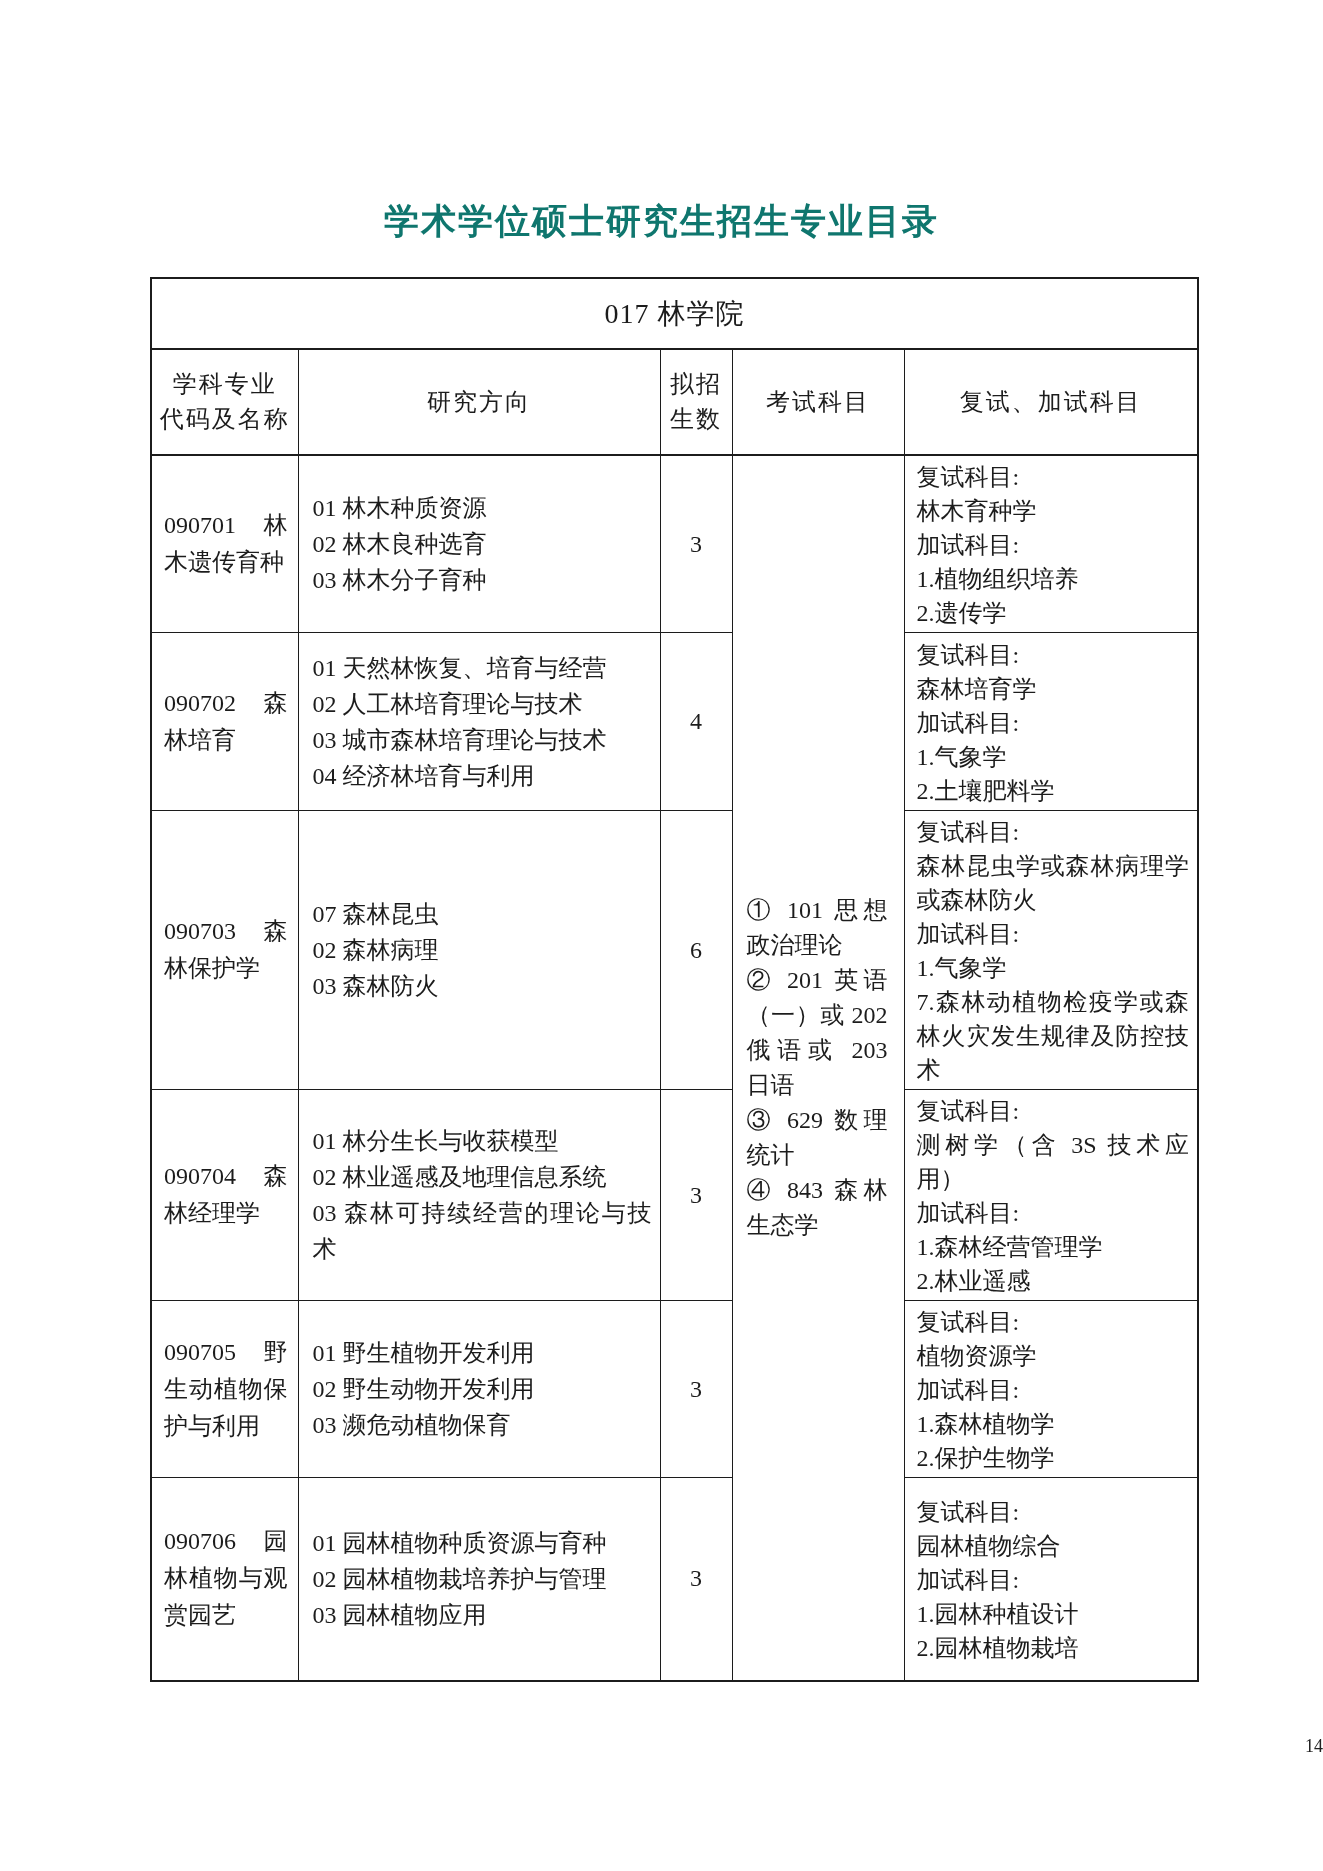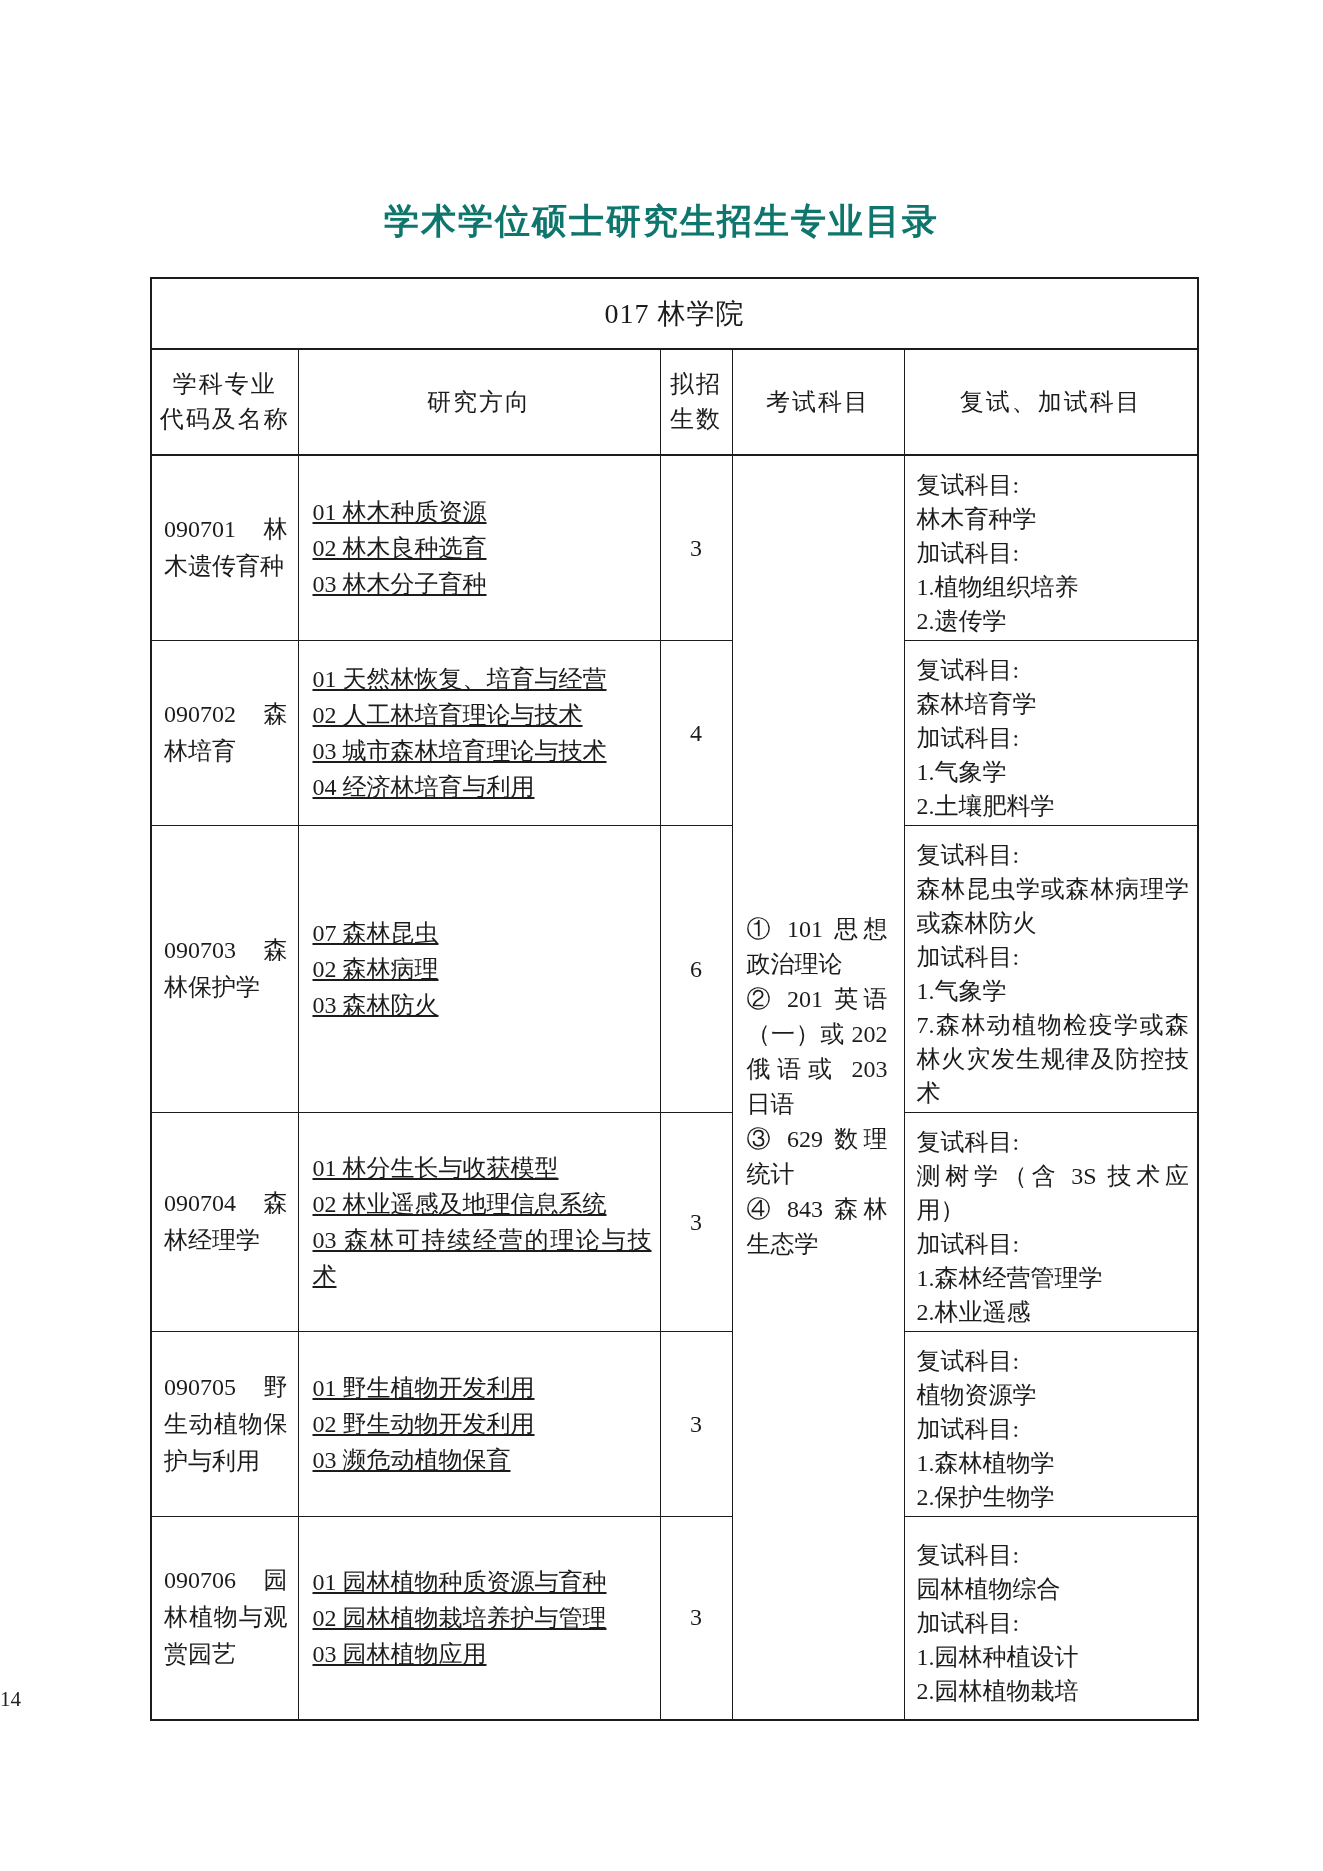--- a/index.html
+++ b/index.html
@@ -55,45 +55,44 @@
     border-bottom: 2px solid #1c1c1c;
   }
   td.code-cell {
     padding: 0 10px 0 12px;
     text-align: justify;
     line-height: 37px;
   }
   td.dir-cell {
     padding: 0 8px 0 14px;
     line-height: 36px;
-    text-decoration: underline;
   }
   td.dir-cell .line { text-align: justify; }
   td.num-cell {
     text-align: center;
   }
   td.exam-cell {
     vertical-align: middle;
     padding: 0 16px 0 14px;
     line-height: 35px;
   }
   td.exam-cell .line { text-align: justify; }
   td.retest-cell {
-    padding: 12px 8px 2px 12px;
+    padding: 4px 8px 2px 12px;
     line-height: 34px;
     font-size: 25px;
   }
   td.retest-cell .line { text-align: justify; }
   .page-number {
     position: absolute;
-    top: 1687px;
+    top: 1736px;
     left: 0;
     width: 100%;
-    text-align: left;
-    font-size: 21px;
+    text-align: right;
+    font-size: 18px;
     color: #222;
   }
 </style>
 </head>
 <body>
 
 <div class="doc-title">学术学位硕士研究生招生专业目录</div>
 
 <table class="catalog">
   <colgroup>

